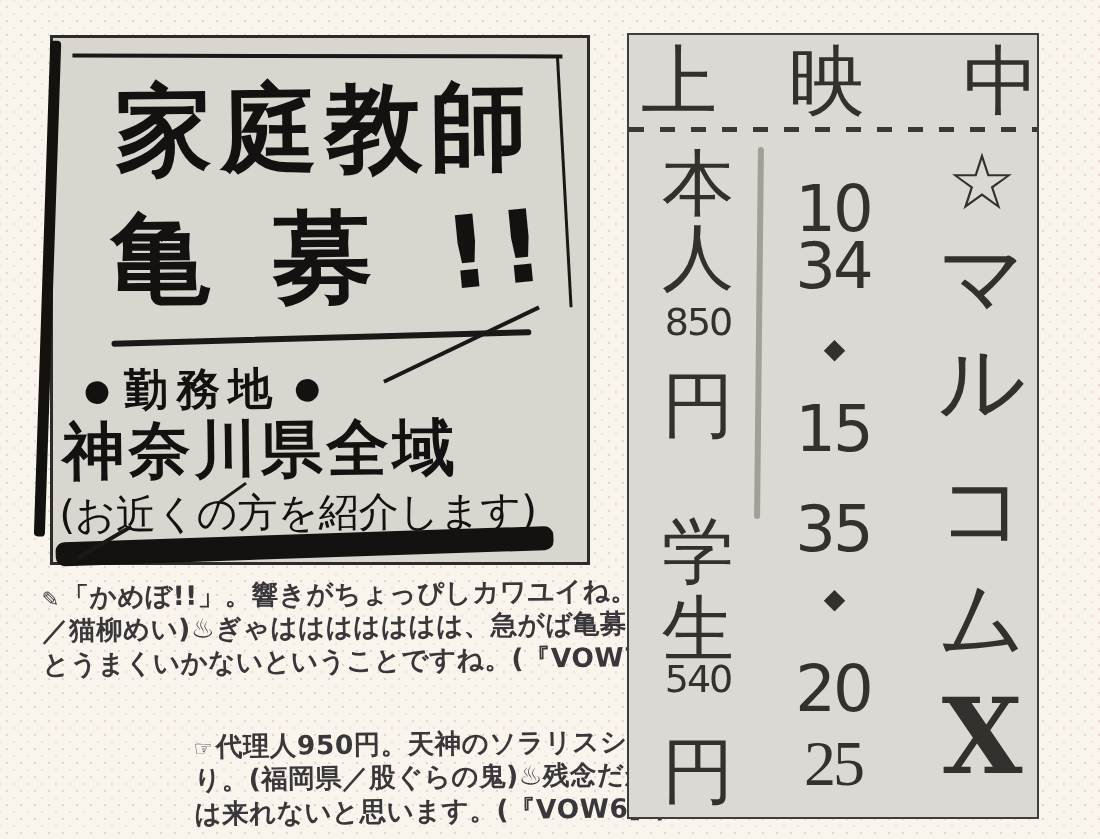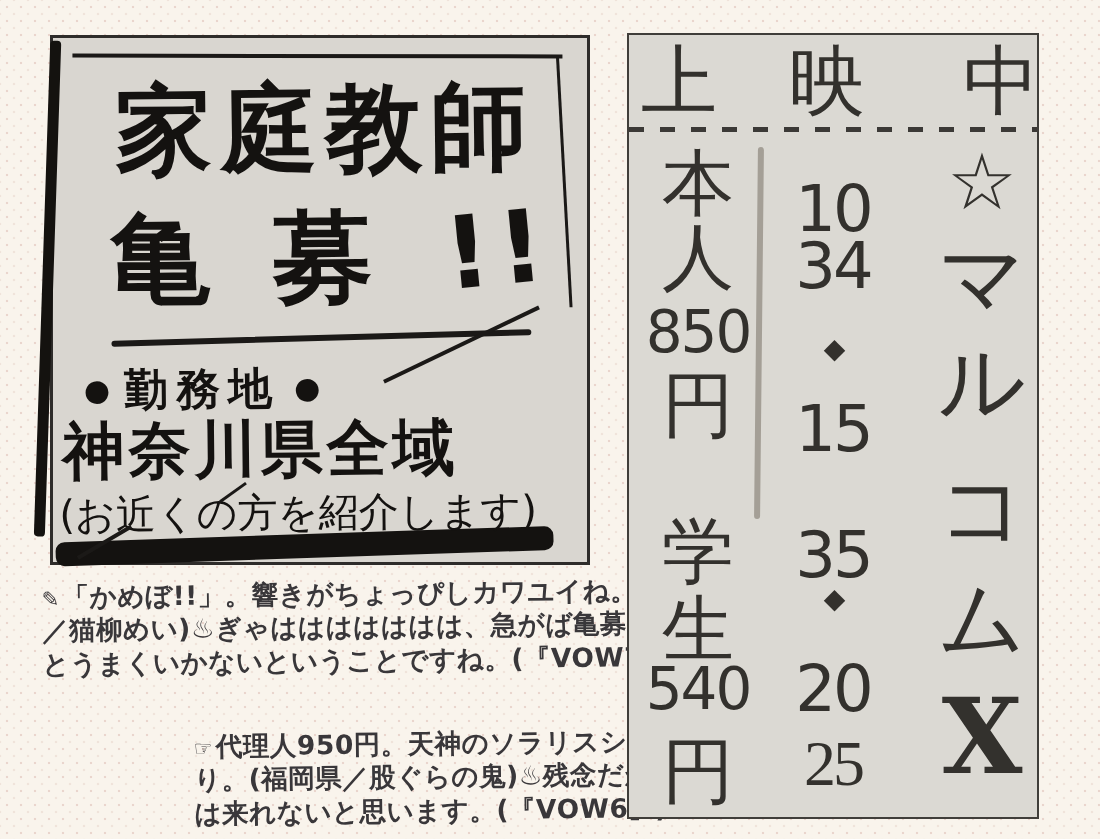--- a/index.html
+++ b/index.html
@@ -71,21 +71,21 @@
   .lh-1 { left:12px; } .lh-2 { left:160px; } .lh-3 { left:334px; }
   .dashline {
     position:absolute; left:0; top:92px; width:100%; height:5px;
     background:repeating-linear-gradient(90deg,#3b3936 0 15px, transparent 15px 31px);
   }
   .pc, .tc, .mc { position:absolute; text-align:center; line-height:1; white-space:nowrap; }
   .pc { left:10px;  width:118px; }
   .tc { left:156px; width:96px;  font-weight:500; font-size:64px; letter-spacing:-3px; }
   .mc { left:300px; width:106px; font-family:"DejaVu Serif", serif; font-weight:400; font-size:86px; }
   .pc-kanji { font-family:"DejaVu Serif", serif; font-weight:400; font-size:72px; }
-  .pc-num   { font-weight:500; font-size:58px; letter-spacing:-2px; }
+  .pc-num   { font-weight:500; font-size:38px; letter-spacing:-2px; }
   .t-dot { font-size:28px; }
   .m-star { font-size:78px; }
   .m-x { font-size:104px; font-weight:600; }
   .vsep {
     position:absolute; left:127px; top:112px; width:6px; height:372px;
     background:#a49f96; border-radius:3px; transform:rotate(0.6deg);
   }
 </style>
 </head>
 <body>
@@ -161,21 +161,21 @@
   <div class="pc pc-kanji" style="top:558px;">生</div>
   <div class="pc pc-num" style="top:625px;">540</div>
   <div class="pc pc-kanji" style="top:700px;">円</div>
 
   <div class="vsep"></div>
 
   <div class="tc" style="top:112px;margin-top:30px;">10</div>
   <div class="tc" style="top:199px;">34</div>
   <div class="tc t-dot" style="top:300px;">◆</div>
   <div class="tc" style="top:362px;">15</div>
-  <div class="tc" style="top:488px;">35</div>
+  <div class="tc" style="top:462px;">35</div>
   <div class="tc t-dot" style="top:550px;">◆</div>
   <div class="tc" style="top:622px;">20</div>
   <div class="tc" style="top:697px;font-family:Liberation Serif, serif;">25</div>
 
   <div class="mc m-star" style="top:108px;">☆</div>
   <div class="mc" style="top:200px;">マ</div>
   <div class="mc" style="top:303px;">ル</div>
   <div class="mc" style="top:430px;">コ</div>
   <div class="mc" style="top:540px;">ム</div>
   <div class="mc m-x" style="top:650px;">X</div>

